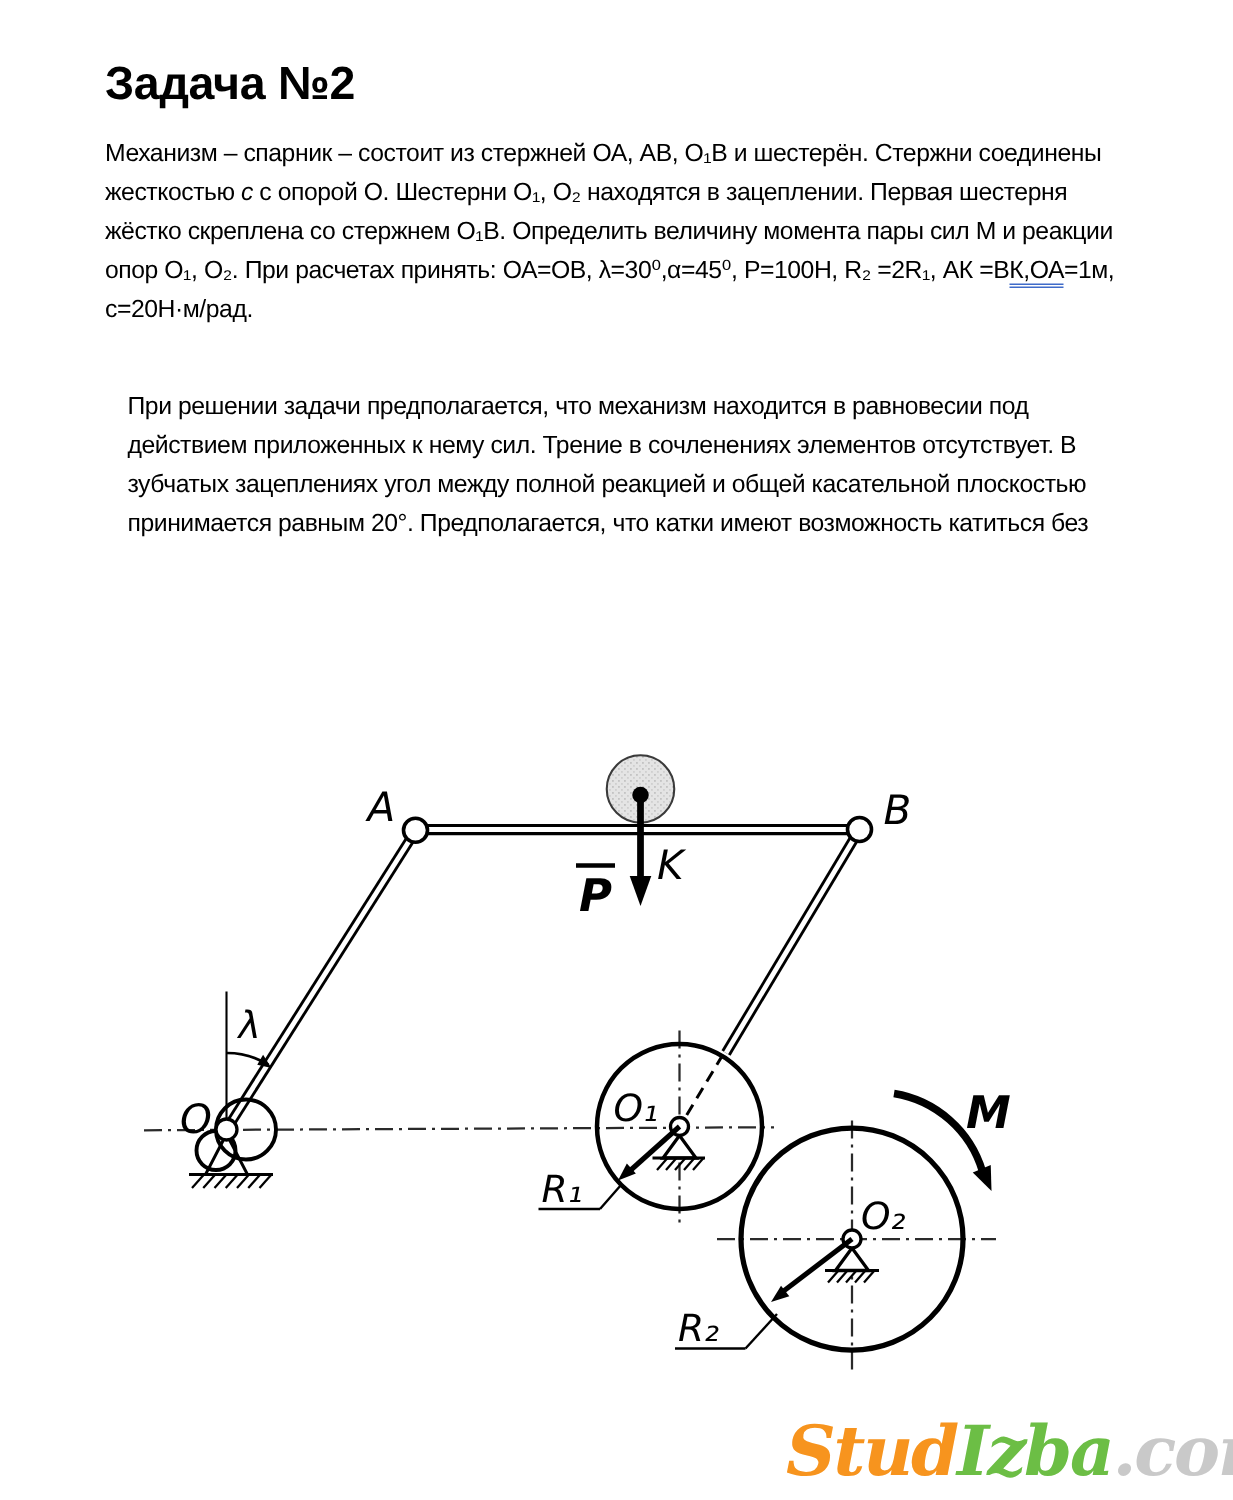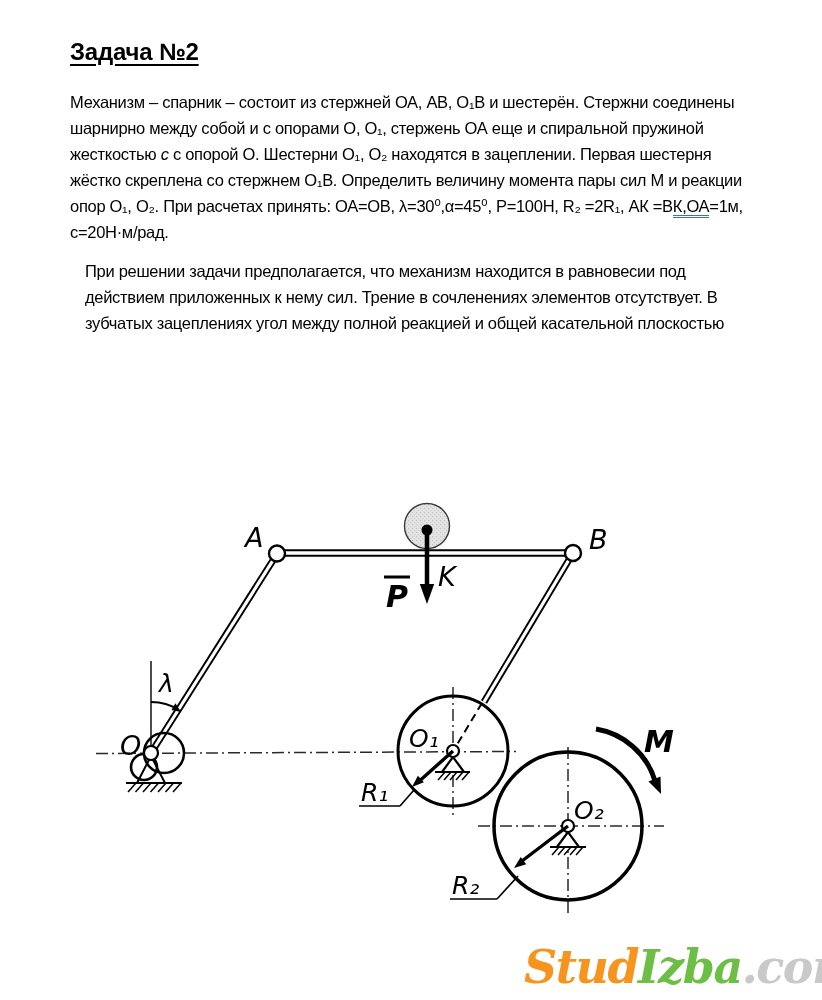--- a/index.html
+++ b/index.html
@@ -3,22 +3,22 @@
 <meta charset="utf-8">
 <style>
   html,body{margin:0;padding:0;}
   body{
     width:822px;height:1000px;position:relative;background:#ffffff;
     font-family:"Liberation Sans","DejaVu Sans",sans-serif;color:#000;
     overflow:hidden;
   }
   .page-title{
     position:absolute;left:70px;top:38px;
-    font-size:24px;font-weight:bold;
-    text-decoration:underline;text-decoration-thickness:2px;text-underline-offset:4px;
+    font-size:31px;font-weight:bold;
+    text-decoration-thickness:2px;text-underline-offset:4px;
     letter-spacing:-0.2px;white-space:pre;
   }
   .text-block{position:absolute;left:70px;font-size:16.5px;line-height:26px;letter-spacing:-0.3px;}
   .text-block .line{white-space:pre;height:26px;}
   #para1{top:89px;}
   #para2{top:258px;margin-left:15px;}
   .it{font-style:italic;}
   .grammar{border-bottom:3px double #3f6bc9;}
   svg text{font-family:"DejaVu Sans","Liberation Sans",sans-serif;}
   .dlabel{font-style:italic;font-size:27px;fill:#000;}
@@ -31,31 +31,31 @@
     font-weight:bold;font-style:italic;font-size:46px;letter-spacing:-1.5px;white-space:pre;
   }
 </style>
 </head>
 <body>
 
 <div class="page-title">Задача №2</div>
 
 <div class="text-block" id="para1">
   <div class="line"><span>Механизм – спарник – состоит из стержней ОА, АВ, О₁В и шестерён. Стержни соединены</span></div>
-  <div class="line"><span>шарнирно между собой и с опорами О, О₁, стержень ОА еще и спиральной пружиной</span></div>
   <div class="line"><span>жесткостью </span><span class="it">c</span><span> с опорой О. Шестерни О₁, О₂ находятся в зацеплении. Первая шестерня</span></div>
   <div class="line"><span>жёстко скреплена со стержнем О₁В. Определить величину момента пары сил М и реакции</span></div>
   <div class="line"><span>опор О₁, О₂. При расчетах принять: ОА=ОВ, λ=30⁰,α=45⁰, Р=100Н, R₂ =2R₁, АК =В</span><span class="grammar" style="border-bottom-color: rgb(63, 107, 201);">К,ОА</span><span>=1м,</span></div>
   <div class="line"><span>с=20Н·м/рад.</span></div>
 </div>
 
 <div class="text-block" id="para2">
   <div class="line"><span>При решении задачи предполагается, что механизм находится в равновесии под</span></div>
   <div class="line"><span>действием приложенных к нему сил. Трение в сочленениях элементов отсутствует. В</span></div>
   <div class="line"><span>зубчатых зацеплениях угол между полной реакцией и общей касательной плоскостью</span></div>
+  <div class="line"><span>принимается равным 20°. Предполагается, что катки имеют возможность катиться без</span></div>
 </div>
 
 <svg class="diagram" width="822" height="1000" viewBox="0 0 822 1000">
   <defs>
     <pattern id="rollerPat" width="4" height="4" patternUnits="userSpaceOnUse">
       <rect width="4" height="4" fill="#e4e4e4"></rect>
       <rect width="1.2" height="1.2" fill="#c3c3c3"></rect>
       <rect x="2" y="2" width="1.2" height="1.2" fill="#cfcfcf"></rect>
     </pattern>
   </defs>

